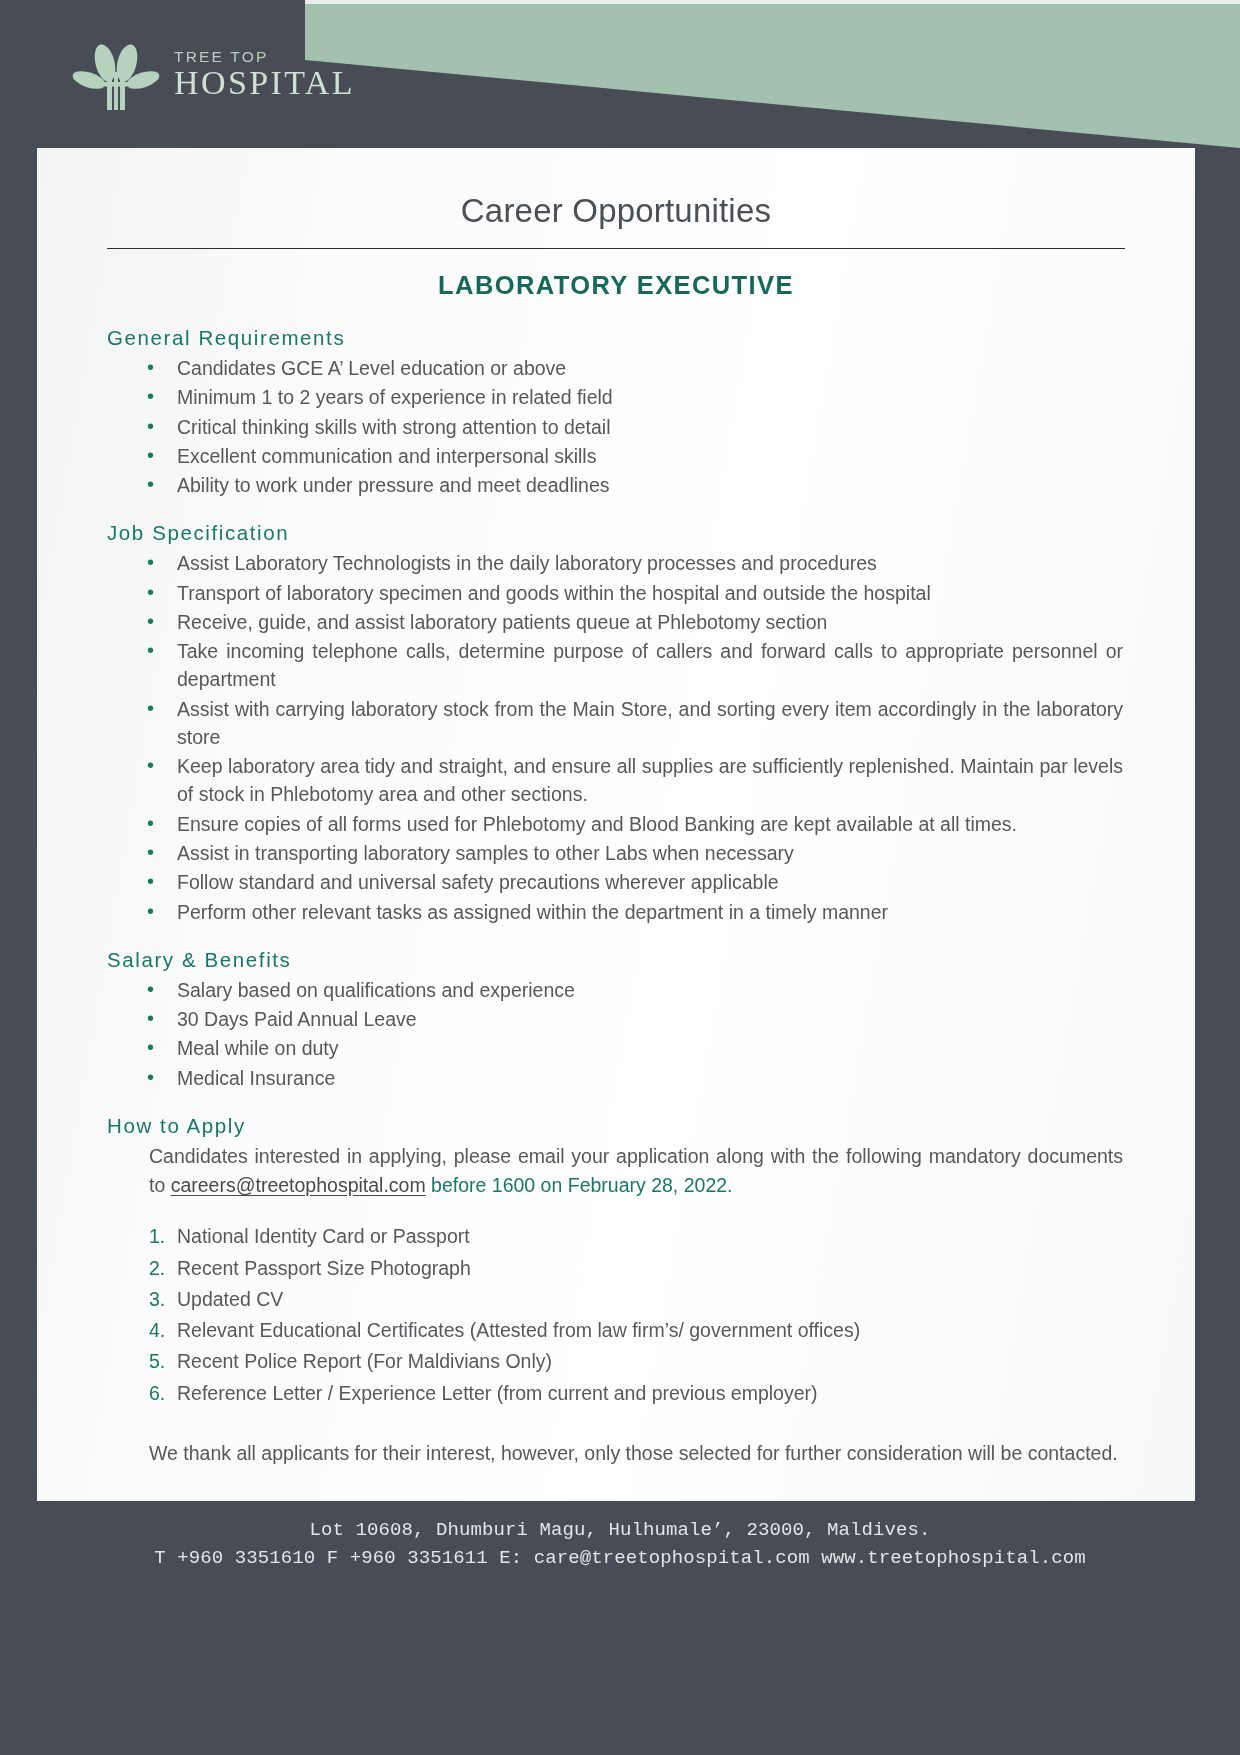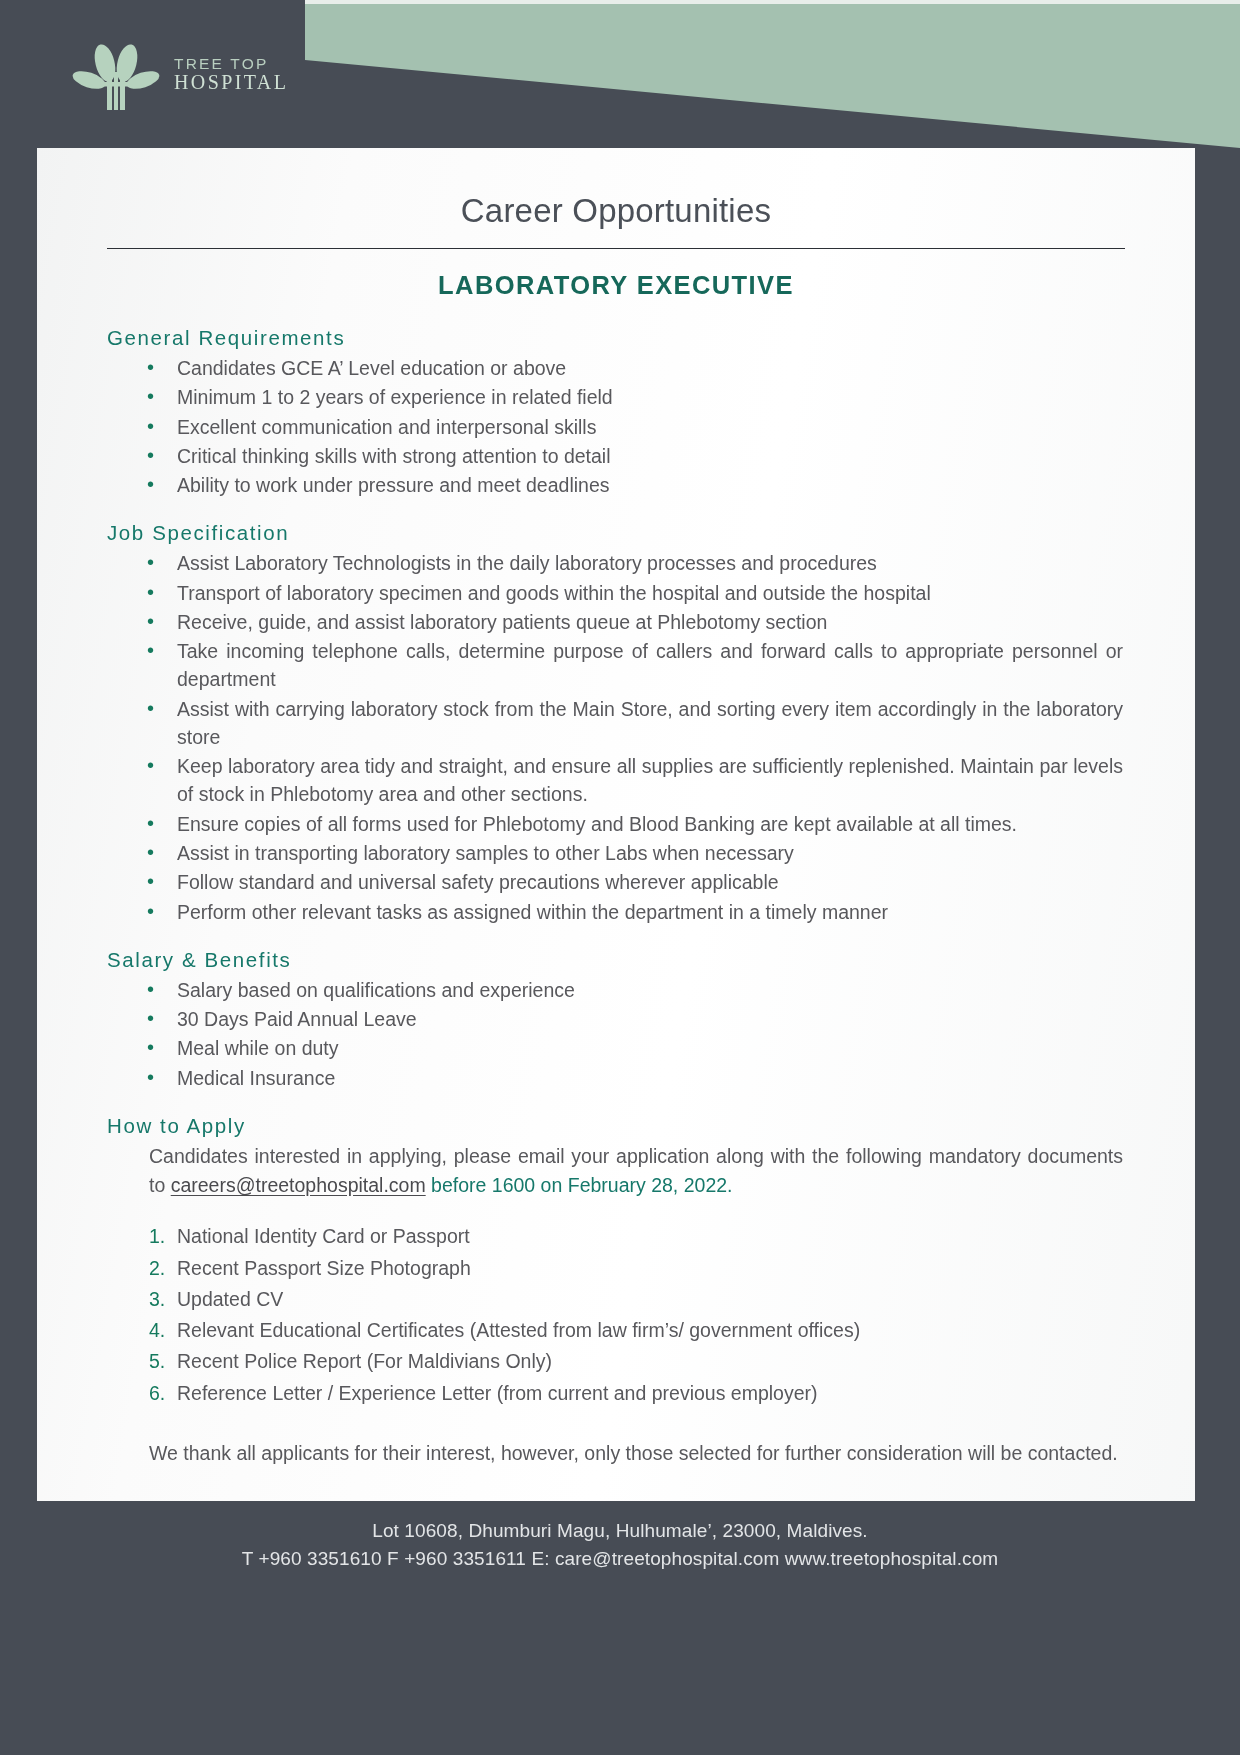--- a/index.html
+++ b/index.html
@@ -54,21 +54,21 @@
   }
   .logo-text .tl-1 {
     color: #b9cfc0;
     font-size: 15.5px;
     letter-spacing: 2.2px;
     line-height: 1.05;
     font-family: "Liberation Sans", sans-serif;
   }
   .logo-text .tl-2 {
     color: #cfe0d4;
-    font-size: 20px;
+    font-size: 34px;
     letter-spacing: 2.4px;
     line-height: 1.08;
     font-family: "Liberation Serif", serif;
     font-weight: 400;
   }
 
   
   .sheet {
     position: absolute;
     left: 37px;
@@ -207,20 +207,21 @@
   .footer {
     position: absolute;
     left: 0;
     top: 1501px;
     width: 1240px;
     height: 254px;
     background: #474c55;
     z-index: 2;
     text-align: center;
     padding-top: 16px;
+    font-family: Liberation Mono, monospace;
   }
 
   .footer-line {
     color: #e3e5e7;
     font-size: 19px;
     line-height: 1.45;
     letter-spacing: 0.1px;
   }
 </style>
 </head>
@@ -257,22 +258,22 @@
 
     <div class="doc-title">Career Opportunities</div>
     <div class="rule"></div>
     <div class="job-title">LABORATORY EXECUTIVE</div>
 
     <div class="section">
       <div class="section-head">General Requirements</div>
       <ul class="bullets">
         <li>Candidates GCE A’ Level education or above</li>
         <li>Minimum 1 to 2 years of experience in related field</li>
+        <li>Critical thinking skills with strong attention to detail</li>
         <li>Excellent communication and interpersonal skills</li>
-        <li>Critical thinking skills with strong attention to detail</li>
         <li>Ability to work under pressure and meet deadlines</li>
       </ul>
     </div>
 
     <div class="section">
       <div class="section-head">Job Specification</div>
       <ul class="bullets justified">
         <li>Assist Laboratory Technologists in the daily laboratory processes and procedures</li>
         <li>Transport of laboratory specimen and goods within the hospital and outside the hospital</li>
         <li>Receive, guide, and assist laboratory patients queue at Phlebotomy section</li>

